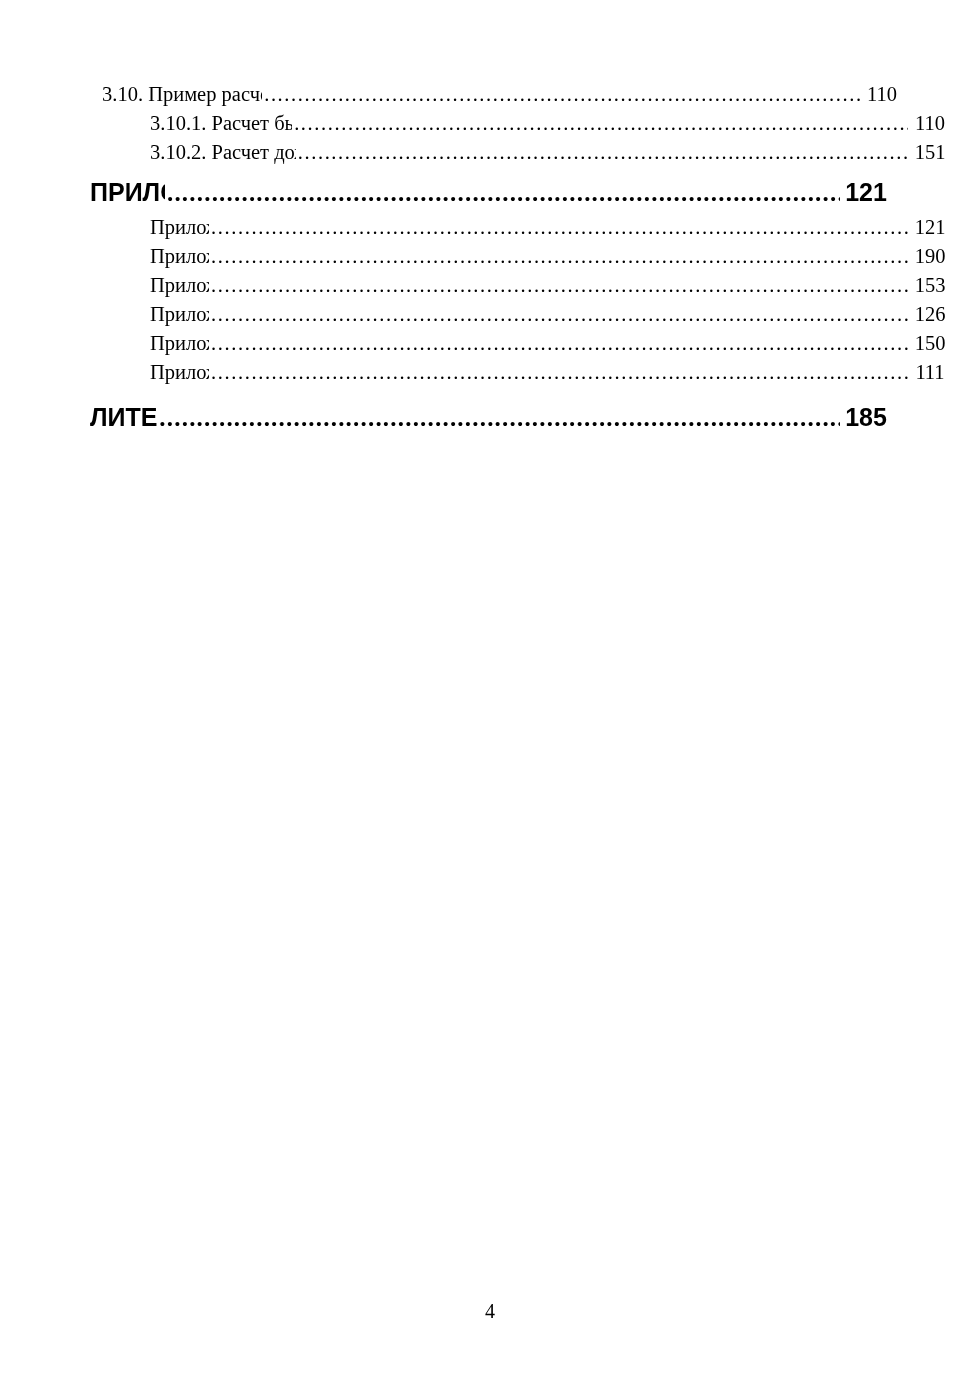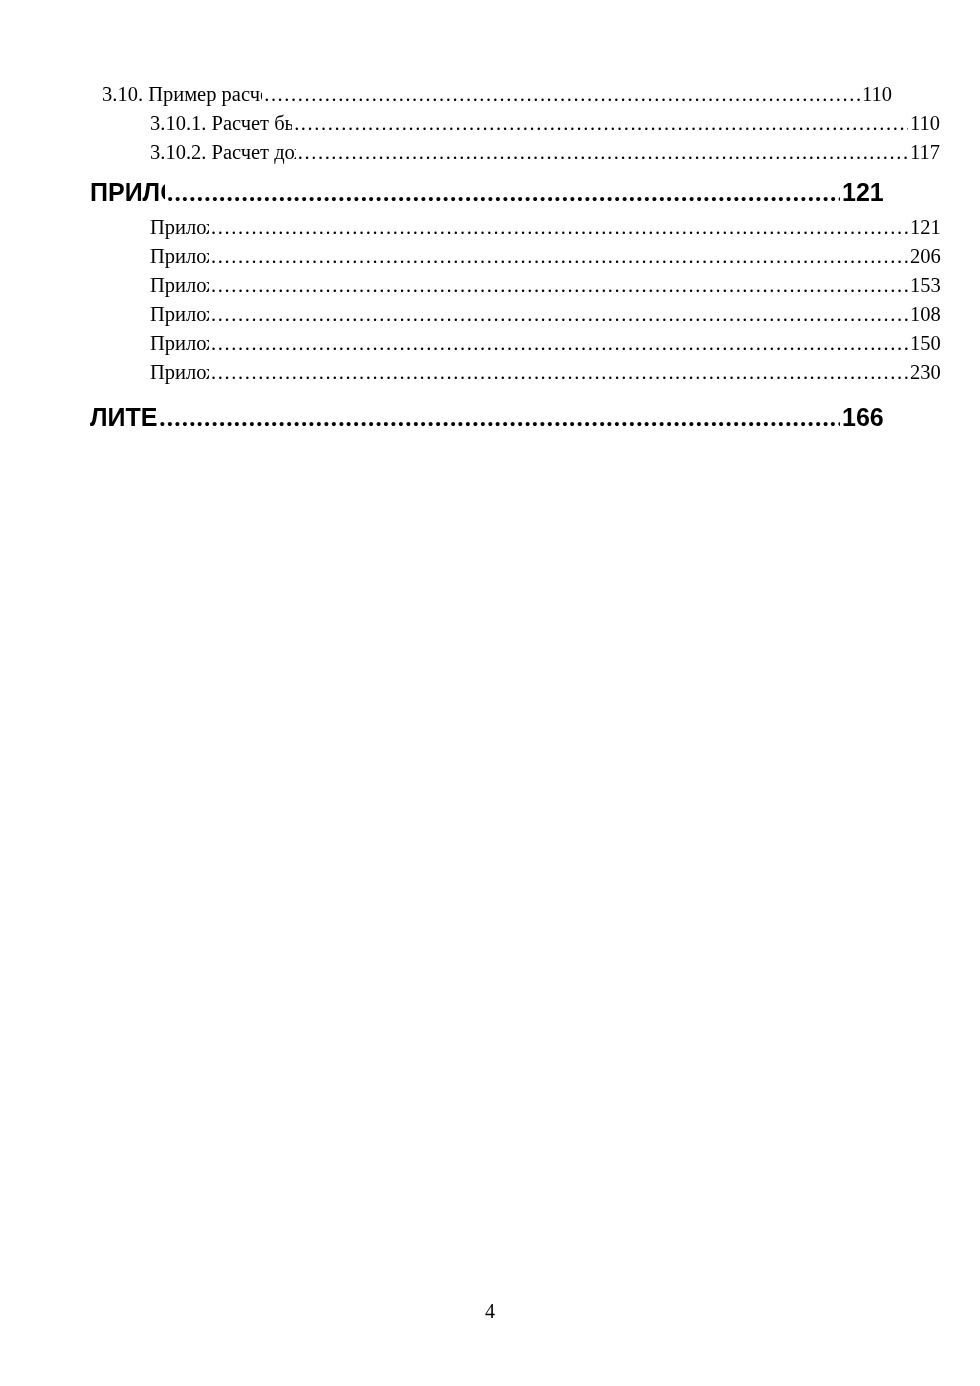--- a/index.html
+++ b/index.html
@@ -40,21 +40,21 @@
   }
   .toc-dots {
     flex: 1 1 auto;
     overflow: hidden;
     margin: 0 2px;
     letter-spacing: 1.6px;
     color: #000;
   }
   .toc-page {
     flex: 0 0 auto;
-    text-align: left;
+    text-align: center;
   }
 
   
   .lvl-a {
     font-family: "Liberation Serif", serif;
     font-size: 20.5px;
     line-height: 29px;
     padding-left: 12px;
   }
   .lvl-a .toc-page { min-width: 40px; }
@@ -110,71 +110,71 @@
 
     <div class="toc-row lvl-b">
       <span class="toc-title">3.10.1. Расчет бытовой канализации К1</span>
       <span class="toc-dots">............................................................................................................................................................................................................................</span>
       <span class="toc-page">110</span>
     </div>
 
     <div class="toc-row lvl-b">
       <span class="toc-title">3.10.2. Расчет дождевой канализации К2</span>
       <span class="toc-dots">............................................................................................................................................................................................................................</span>
-      <span class="toc-page">117</span>
+      <span class="toc-page">151</span>
     </div>
 
     <div class="spacer-sm"></div>
 
     <div class="toc-row lvl-major">
       <span class="toc-title">ПРИЛОЖЕНИЯ</span>
       <span class="toc-dots">............................................................................................................................................................................................................................</span>
       <span class="toc-page">121</span>
     </div>
 
     <div class="toc-row lvl-b">
       <span class="toc-title">Приложение 1</span>
       <span class="toc-dots">............................................................................................................................................................................................................................</span>
       <span class="toc-page">121</span>
     </div>
 
     <div class="toc-row lvl-b">
       <span class="toc-title">Приложение 2</span>
       <span class="toc-dots">............................................................................................................................................................................................................................</span>
-      <span class="toc-page">206</span>
+      <span class="toc-page">190</span>
     </div>
 
     <div class="toc-row lvl-b">
       <span class="toc-title">Приложение 5</span>
       <span class="toc-dots">............................................................................................................................................................................................................................</span>
       <span class="toc-page">153</span>
     </div>
 
     <div class="toc-row lvl-b">
       <span class="toc-title">Приложение 6</span>
       <span class="toc-dots">............................................................................................................................................................................................................................</span>
-      <span class="toc-page">108</span>
+      <span class="toc-page">126</span>
     </div>
 
     <div class="toc-row lvl-b">
       <span class="toc-title">Приложение 7</span>
       <span class="toc-dots">............................................................................................................................................................................................................................</span>
       <span class="toc-page">150</span>
     </div>
 
     <div class="toc-row lvl-b">
       <span class="toc-title">Приложение 8</span>
       <span class="toc-dots">............................................................................................................................................................................................................................</span>
-      <span class="toc-page">230</span>
+      <span class="toc-page">111</span>
     </div>
 
     <div class="spacer-md"></div>
 
     <div class="toc-row lvl-major">
       <span class="toc-title">ЛИТЕРАТУРА</span>
       <span class="toc-dots">............................................................................................................................................................................................................................</span>
-      <span class="toc-page">166</span>
+      <span class="toc-page">185</span>
     </div>
 
   </div>
 
   <div class="page-number">4</div>
 </div>
 
 </body></html>

